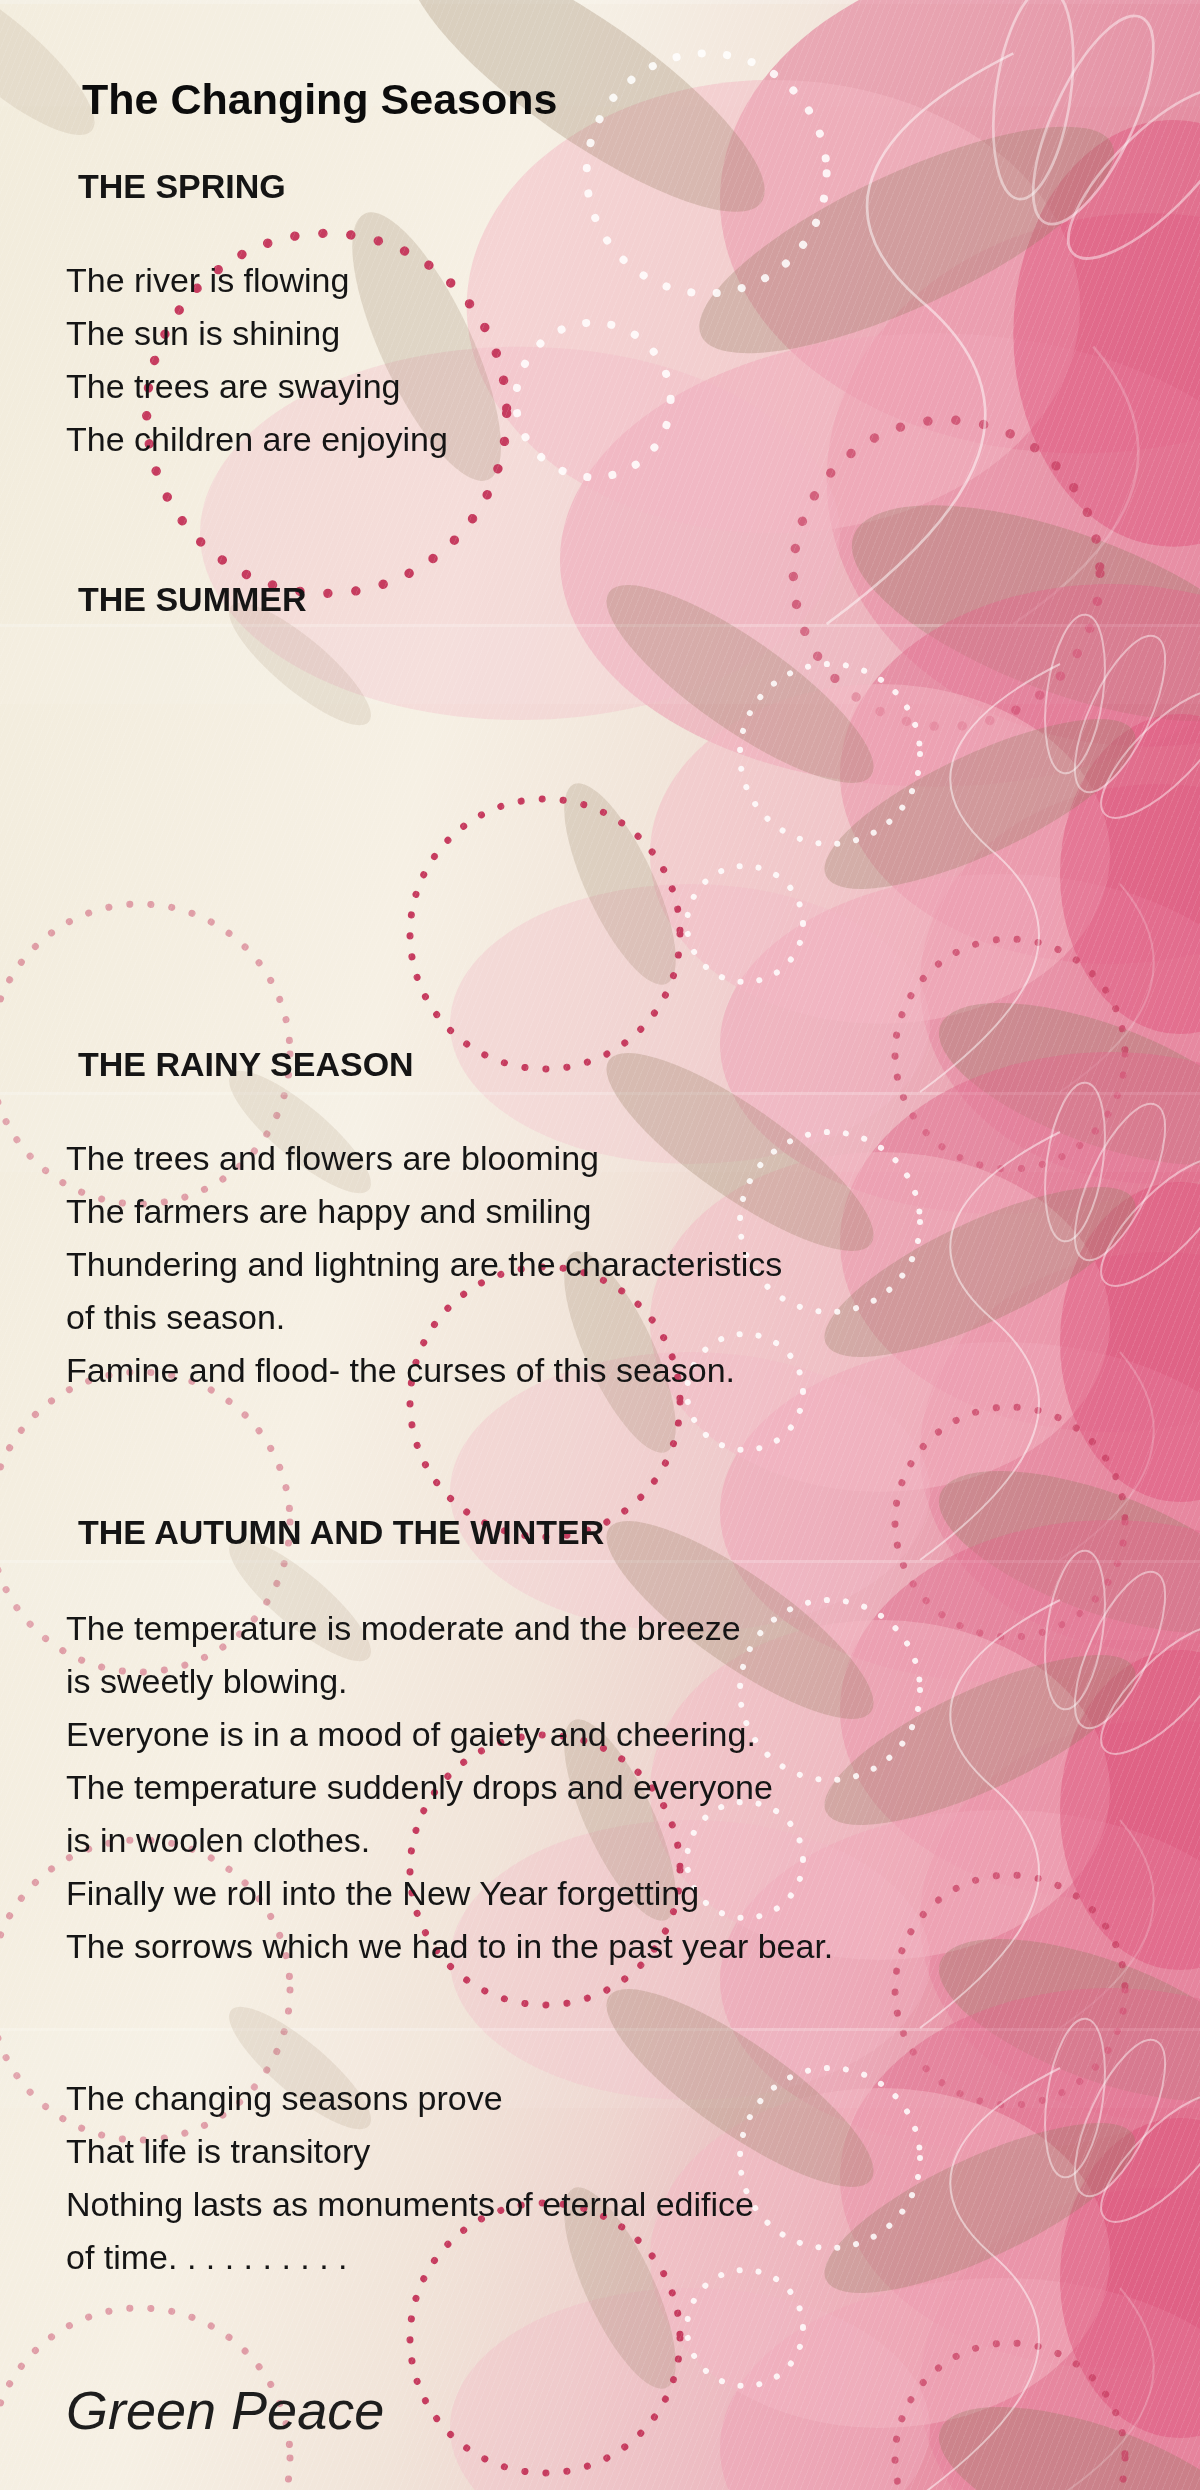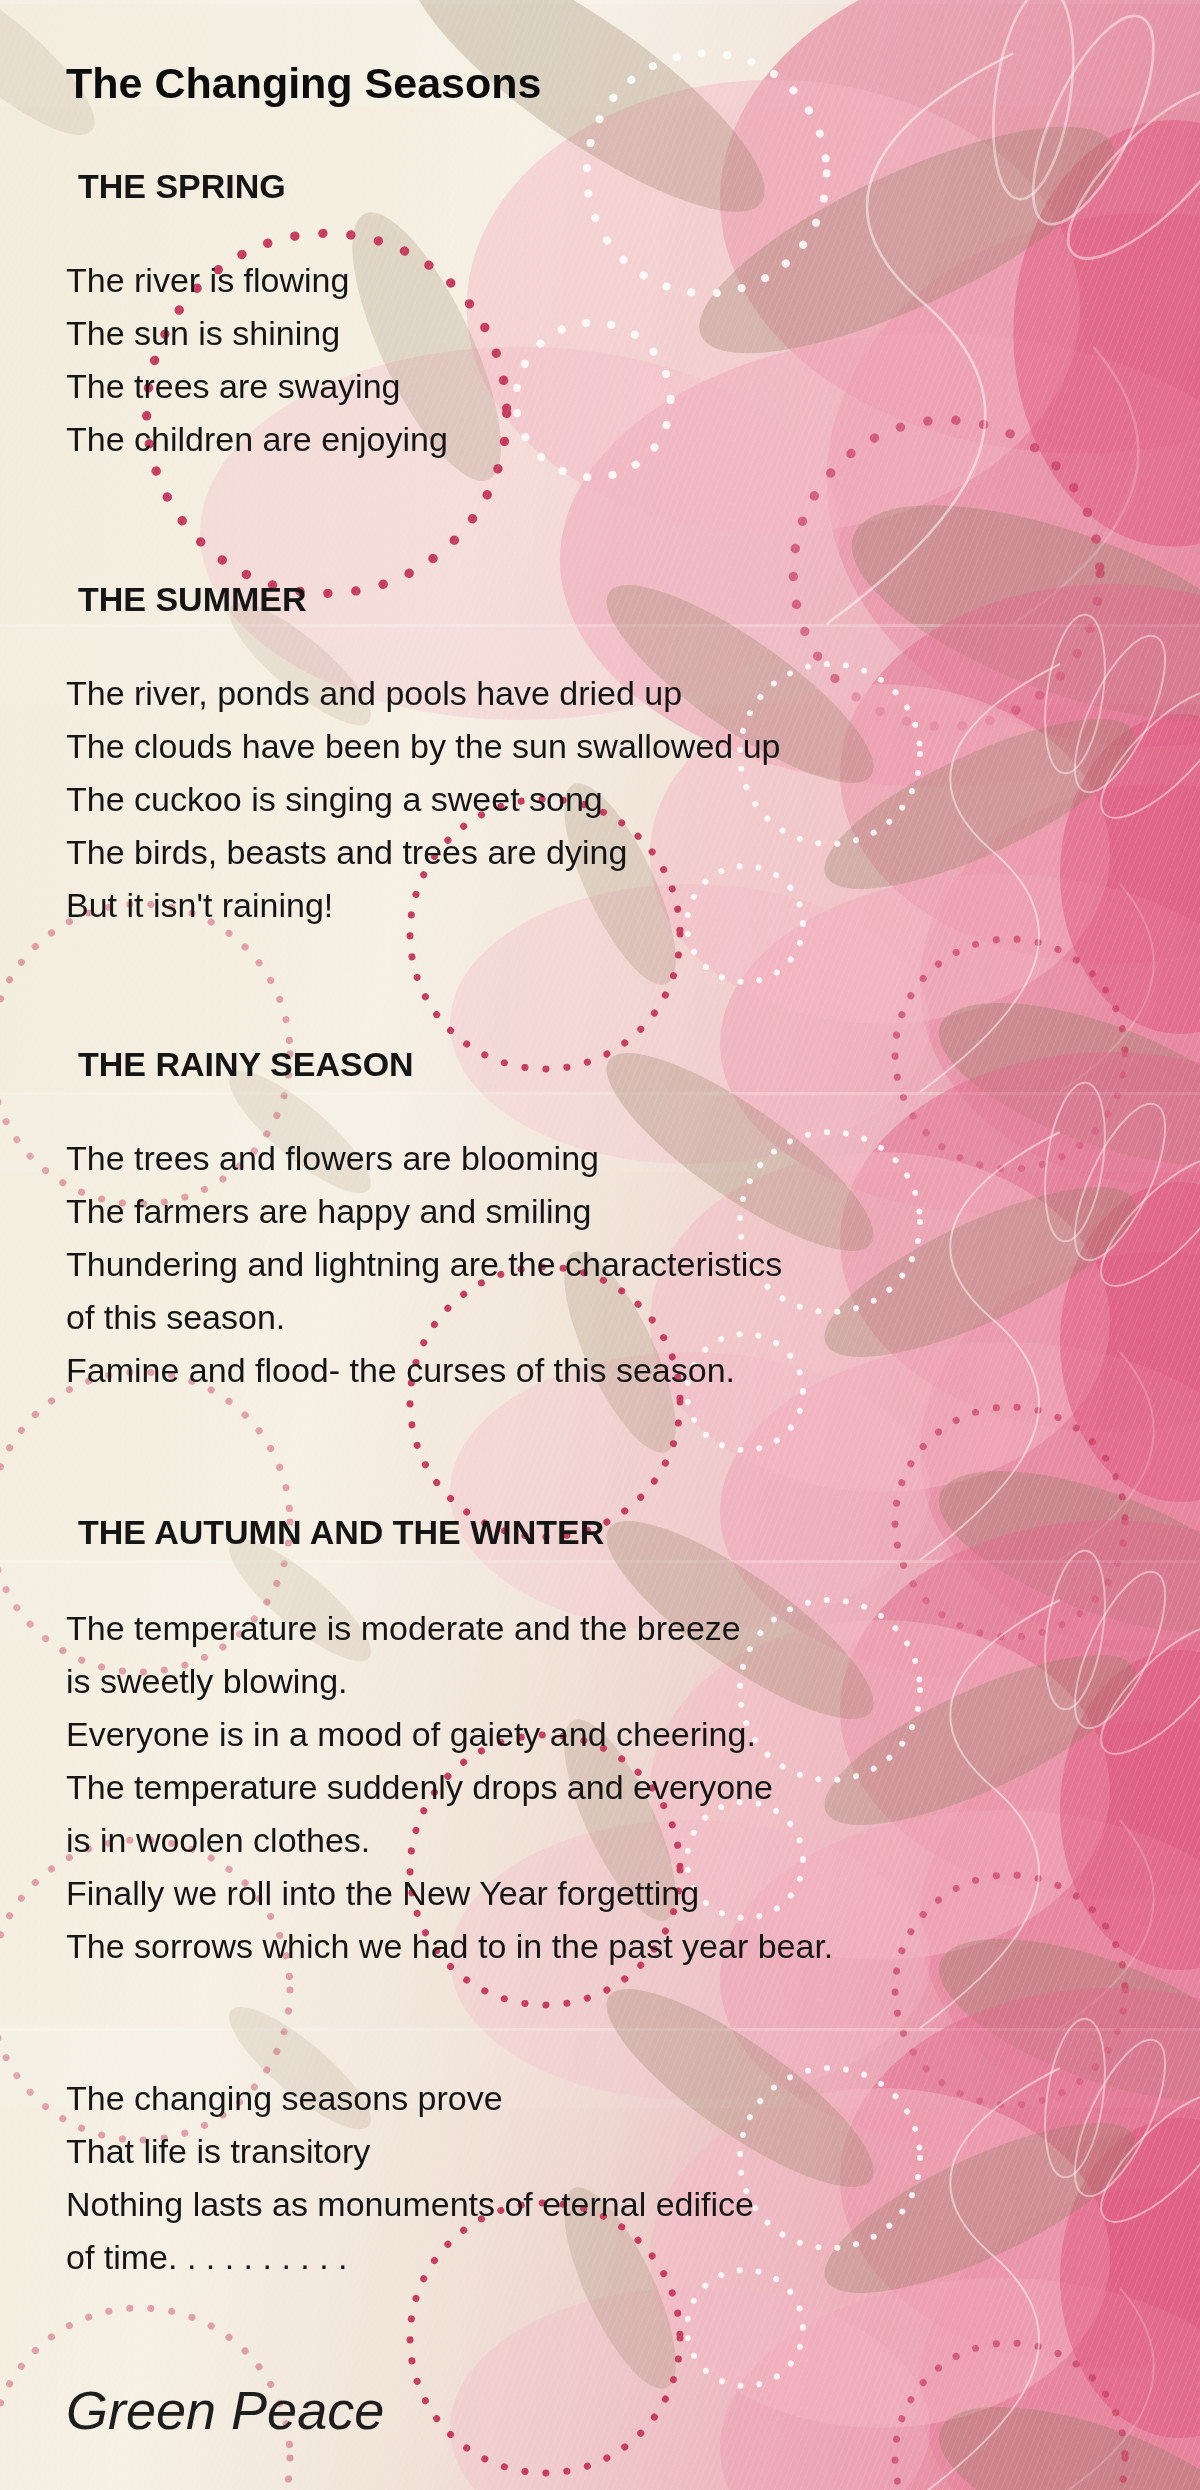--- a/index.html
+++ b/index.html
@@ -16,21 +16,21 @@
     font-family:"Liberation Sans","DejaVu Sans",sans-serif;
   }
   .bg{position:absolute;left:0;top:0;}
   .bg-texture{
     position:absolute;inset:0;pointer-events:none;
     background:repeating-linear-gradient(112deg,
       rgba(255,255,255,.09) 0 1px, rgba(255,255,255,0) 1px 6px);
   }
   .content{position:absolute;inset:0;color:var(--text-color);}
   .poem-title{
-    position:absolute;left:66px;top:58px;margin:0;
+    position:absolute;left:66px;top:58px;margin:16px;
     font-size:43px;line-height:50px;font-weight:700;color:#0c0c0c;
   }
   .stanza-heading{
     position:absolute;left:66px;margin:12px;
     font-size:34px;line-height:53px;font-weight:700;
   }
   .stanza{position:absolute;left:66px;}
   .poem-line{font-size:34px;line-height:53px;font-weight:400;white-space:pre;}
   .h-spring{top:148px;}  .b-spring{top:254px;}
   .h-summer{top:561px;}  .b-summer{top:667px;}
@@ -102,27 +102,20 @@
 
     <h2 class="stanza-heading h-spring">THE SPRING</h2>
     <div class="stanza b-spring">
       <div class="poem-line">The river is flowing</div>
       <div class="poem-line">The sun is shining</div>
       <div class="poem-line">The trees are swaying</div>
       <div class="poem-line">The children are enjoying</div>
     </div>
 
     <h2 class="stanza-heading h-summer">THE SUMMER</h2>
-    <div class="stanza b-summer">
-      <div class="poem-line">The river, ponds and pools have dried up</div>
-      <div class="poem-line">The clouds have been by the sun swallowed up</div>
-      <div class="poem-line">The cuckoo is singing a sweet song</div>
-      <div class="poem-line">The birds, beasts and trees are dying</div>
-      <div class="poem-line">But it isn't raining!</div>
-    </div>
 
     <h2 class="stanza-heading h-rainy">THE RAINY SEASON</h2>
     <div class="stanza b-rainy">
       <div class="poem-line">The trees and flowers are blooming</div>
       <div class="poem-line">The farmers are happy and smiling</div>
       <div class="poem-line">Thundering and lightning are the characteristics</div>
       <div class="poem-line">of this season.</div>
       <div class="poem-line">Famine and flood- the curses of this season.</div>
     </div>
 

